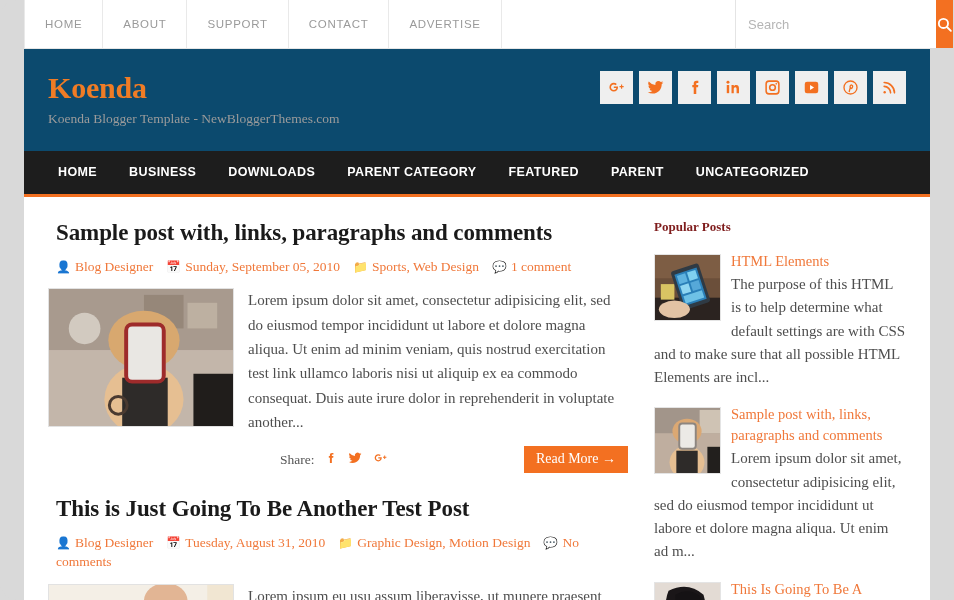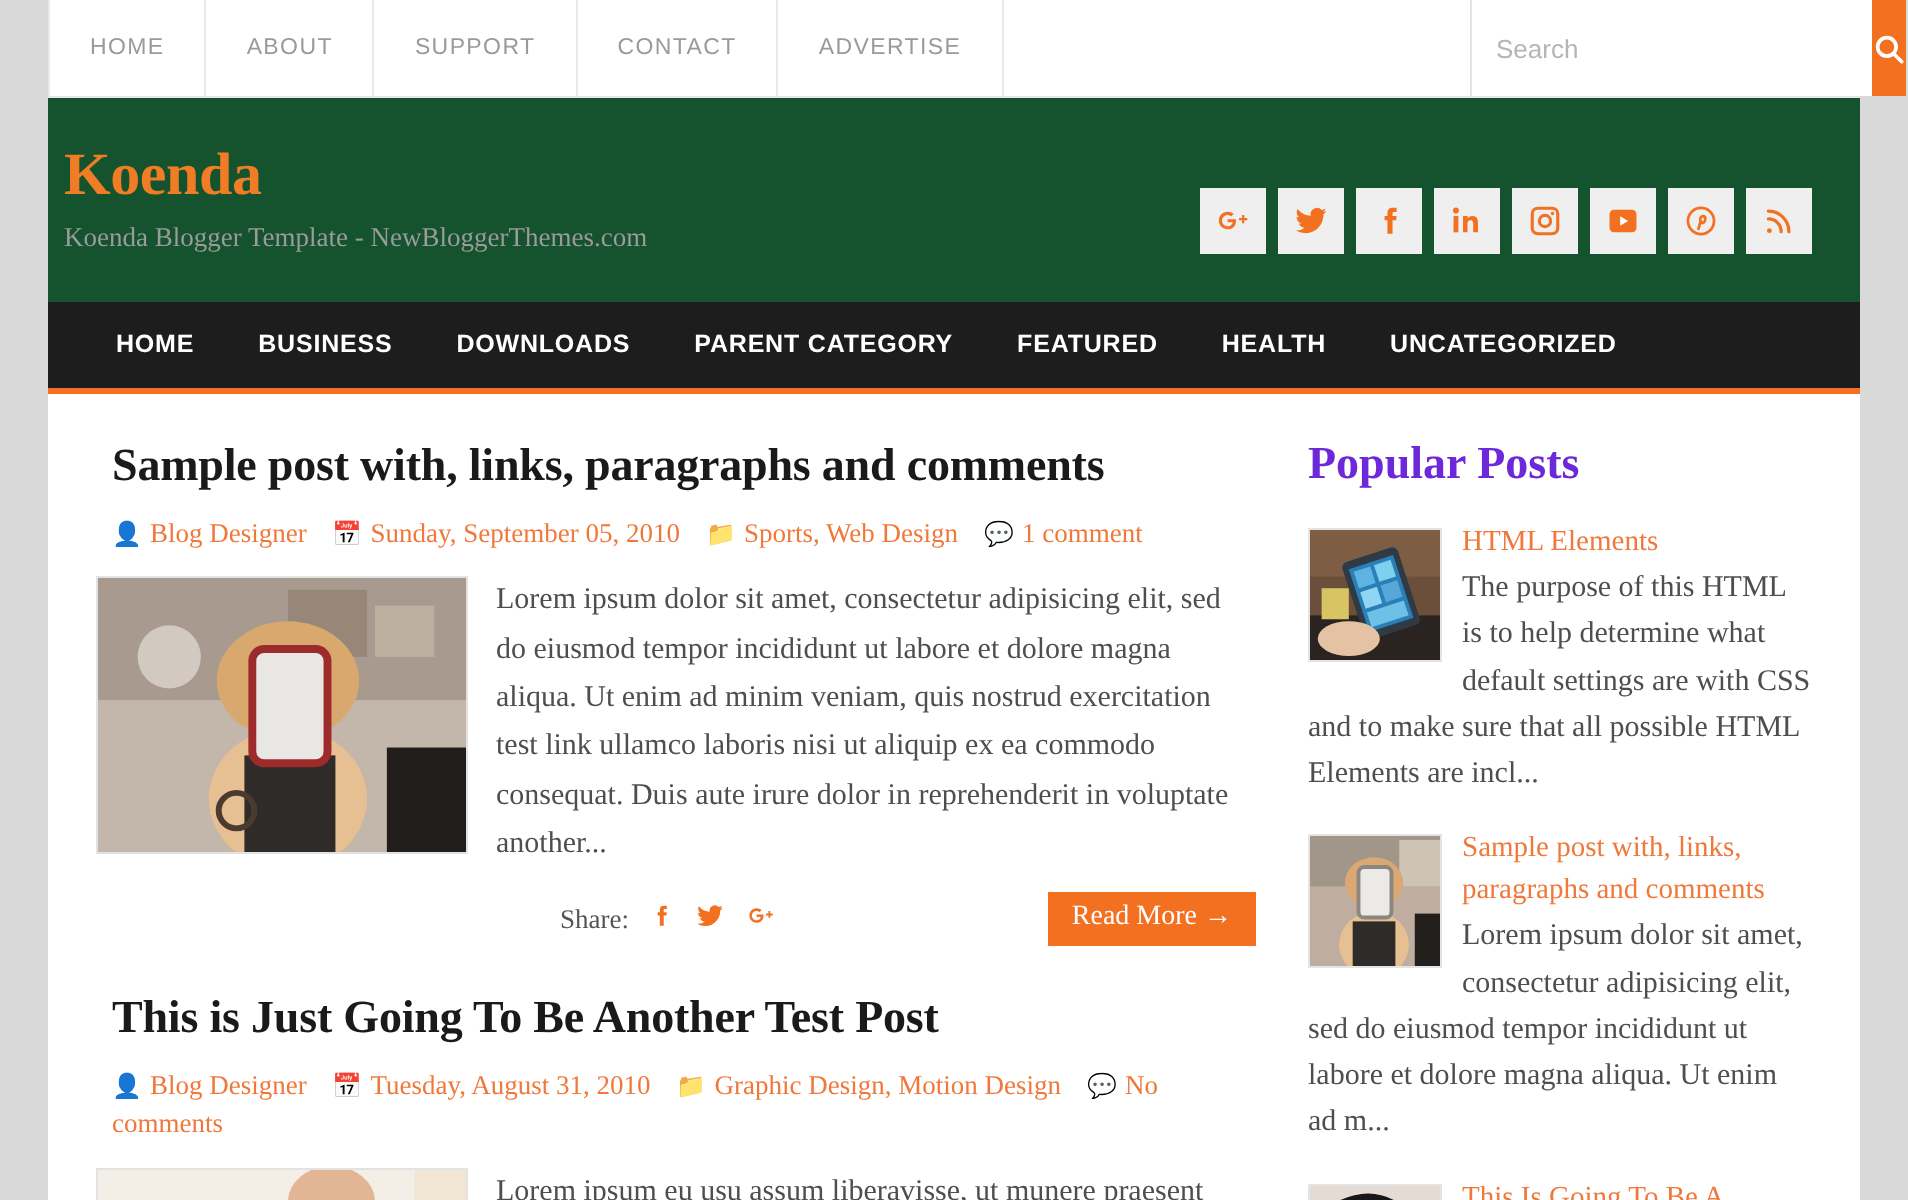--- a/index.html
+++ b/index.html
@@ -77,23 +77,23 @@
     border: 0;
     cursor: pointer;
     display: flex;
     align-items: center;
     justify-content: center;
   }
 
   
   .header {
     display: flex;
-    align-items: flex-end;
-    padding: 22px 24px 24px 8px;
-    background: #14532d;
+    align-items: flex-start;
+    padding: 22px 24px 24px 24px;
+    background: #0c4a6e;
   }
   .brand { flex: 1; }
   .brand-title {
     font-family: "Liberation Serif", serif;
     font-size: 30px;
     font-weight: bold;
     color: #f07c25;
     line-height: 1.1;
     letter-spacing: -0.2px;
   }
@@ -222,23 +222,23 @@
     font-size: 14px;
     padding: 5px 12px 6px 12px;
     text-decoration: none;
     display: inline-block;
     white-space: nowrap;
   }
 
   
   .widget-title {
     font-family: "Liberation Serif", serif;
-    font-size: 23px;
+    font-size: 13px;
     font-weight: bold;
-    color: #6d28d9;
+    color: #7f1d1d;
     margin-bottom: 16px;
   }
   .pp-item { margin-bottom: 15px; overflow: hidden; }
   .pp-thumb {
     width: 67px;
     height: 67px;
     float: left;
     margin: 3px 10px 4px 0;
     border: 1px solid #e4e4e4;
     overflow: hidden;
@@ -344,21 +344,21 @@
         </a>
       </div>
     </div>
 
     <nav class="mainnav">
       <a href="#">HOME</a>
       <a href="#">BUSINESS</a>
       <a href="#">DOWNLOADS</a>
       <a href="#">PARENT CATEGORY</a>
       <a href="#">FEATURED</a>
-      <a href="#">HEALTH</a>
+      <a href="#">PARENT</a>
       <a href="#">UNCATEGORIZED</a>
     </nav>
 
     <div class="content">
 
       <div class="posts">
 
         <article class="post">
           <h2 class="post-title">Sample post with, links, paragraphs and comments</h2>
           <div class="post-meta">

